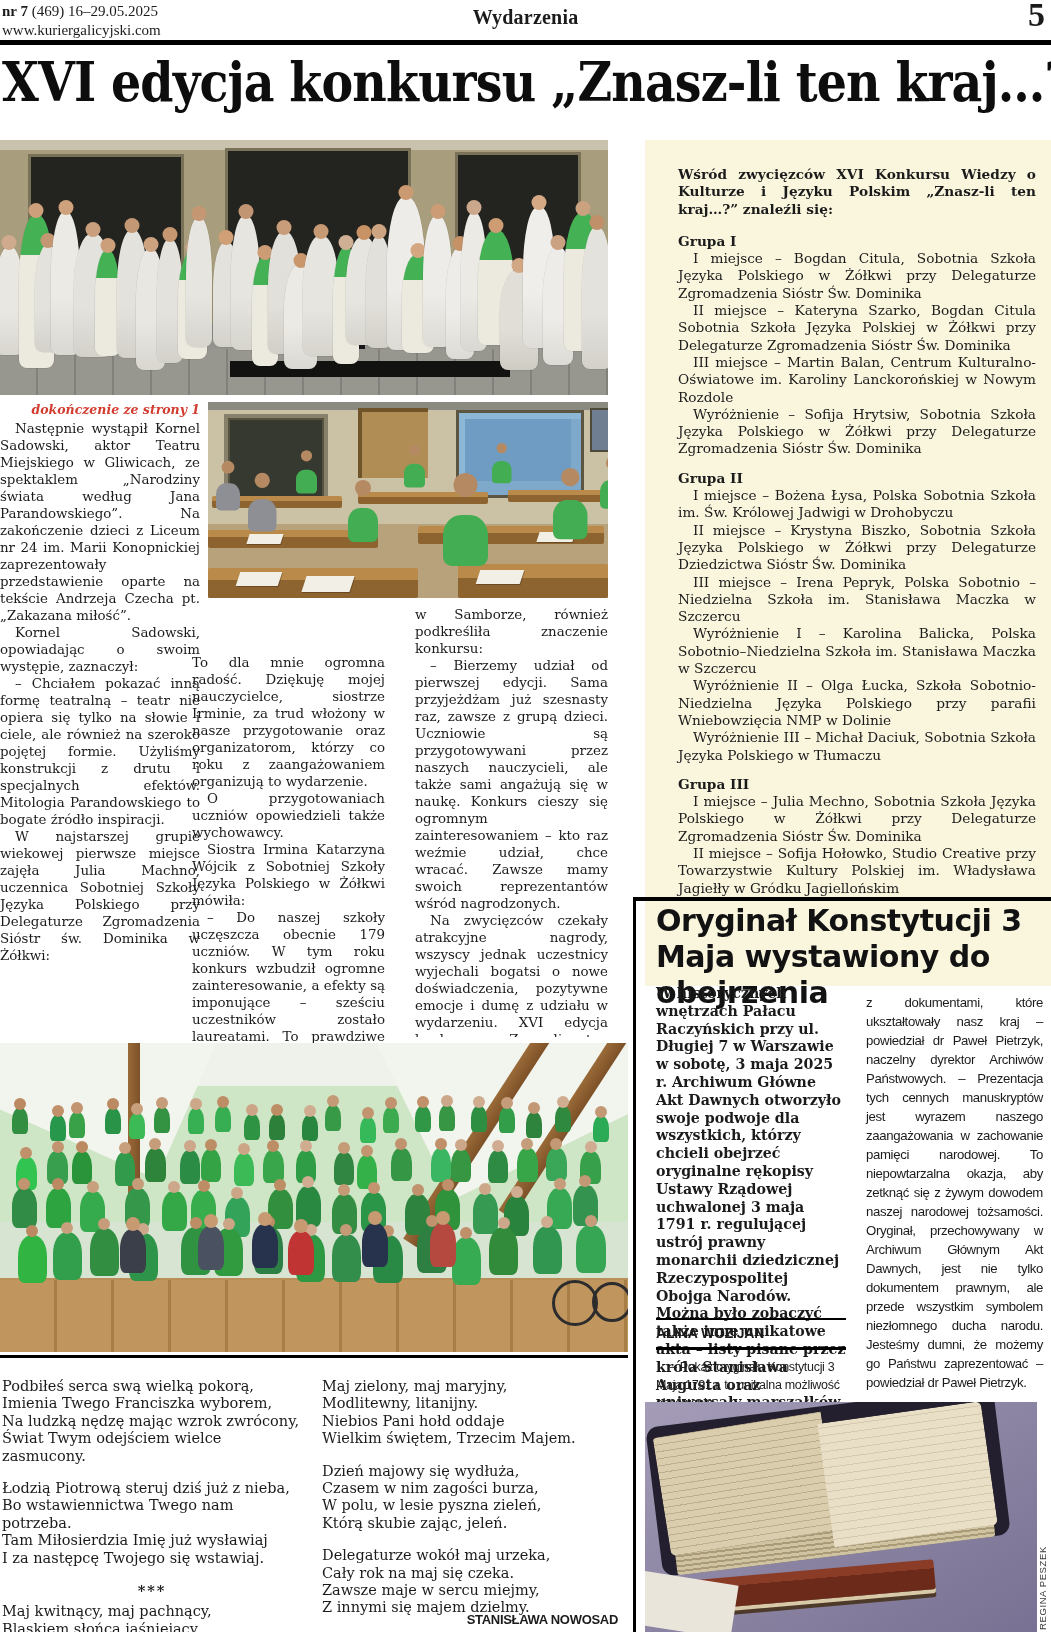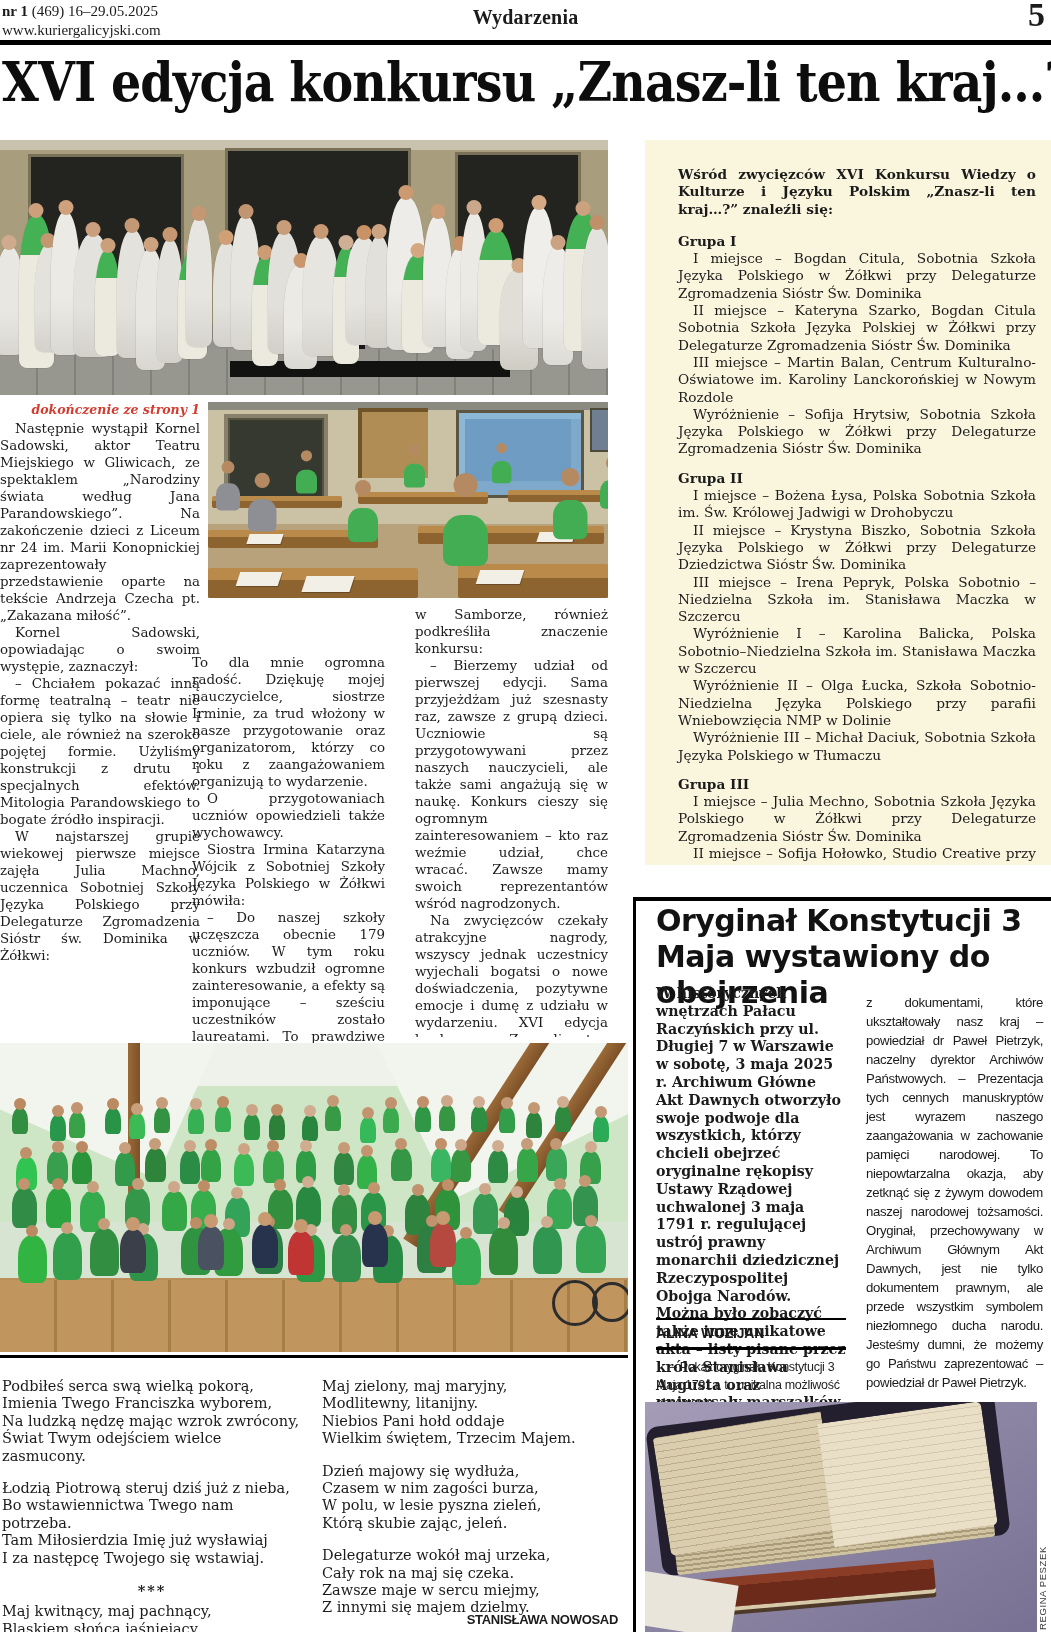--- a/index.html
+++ b/index.html
@@ -83,21 +83,21 @@
   .continuation{left:0;top:402px;width:200px;text-align:right;color:#d23b2e;font-style:italic;
                 font-weight:bold;font-size:12.5px;font-family:"DejaVu Serif", serif;}
   .col{font-size:13.4px;line-height:17px;text-align:justify;overflow:hidden;}
   .col p{margin:0;text-indent:15px;}
   .col p.noind{text-indent:0;}
   .col1{left:0;top:420px;width:200px;height:617px;}
   .col2{left:192px;top:606px;width:193px;height:431px;margin-top:48px;}
   .col3{left:415px;top:606px;width:193px;height:431px;}
 
   
-  .wbox{left:645px;top:140px;width:406px;height:725px;background:#faf6de;box-sizing:border-box;
+  .wbox{left:645px;top:140px;width:406px;height:846px;background:#faf6de;box-sizing:border-box;
         padding:26px 15px 18px 33px;font-size:13.7px;line-height:17.3px;text-align:justify;overflow:hidden;}
   .wbox .intro{font-weight:bold;margin:0 0 15px 0;}
   .wbox .wtitle{font-weight:bold;margin:12px 0 0 0;}
   .wbox .wentry{text-indent:15px;margin:0;}
 
   
   .a2-rule-h{left:633px;top:897px;width:418px;height:4px;background:#000;}
   .a2-rule-v{left:633px;top:897px;width:3px;height:735px;background:#000;}
   .a2-headline{left:656px;top:903px;width:400px;font-family:"DejaVu Sans", sans-serif;font-weight:bold;
                font-size:30px;line-height:36px;letter-spacing:-.5px;color:#121212;}
@@ -123,21 +123,21 @@
   .poem2{left:322px;top:1378px;width:296px;}
   .poem-author{right:433px;top:1612px;font-family:"Liberation Sans", sans-serif;font-weight:bold;
                font-size:13px;letter-spacing:-.3px;}
 </style>
 </head>
 <body>
 
 <div class="page">
 
   <div class="abs mast-left">
-    <div><span class="b">nr 1</span><span> (469) 16–29.05.2025</span></div>
+    <div><span class="b">nr 7</span><span> (469) 16–29.05.2025</span></div>
     <div>www.kuriergalicyjski.com</div>
   </div>
   <div class="abs mast-center">Wydarzenia</div>
   <div class="abs mast-page">5</div>
   <div class="abs rule-top"></div>
 
   <div class="abs a1-headline">XVI edycja konkursu „Znasz-li ten kraj…?”</div>
 
   <div class="abs photo ph1">
     <div class="win" style="left:28px;top:14px;width:150px;height:118px;"></div>

